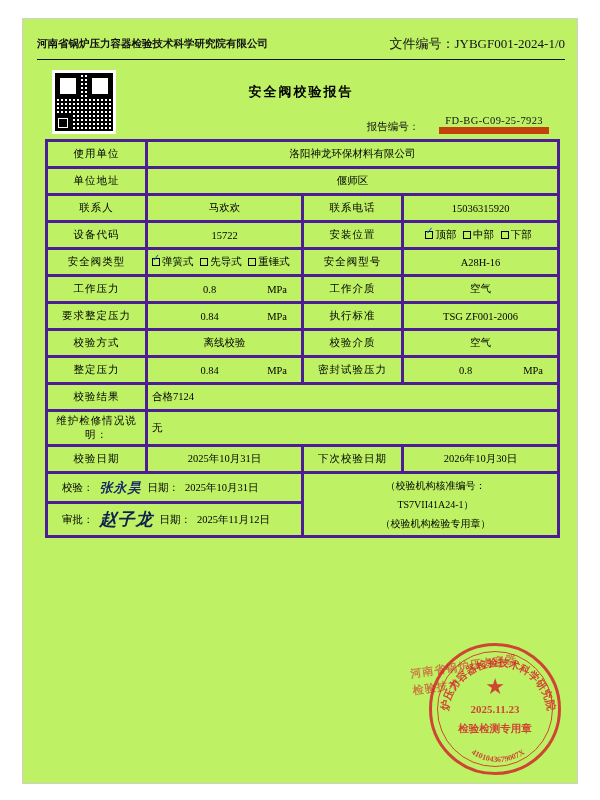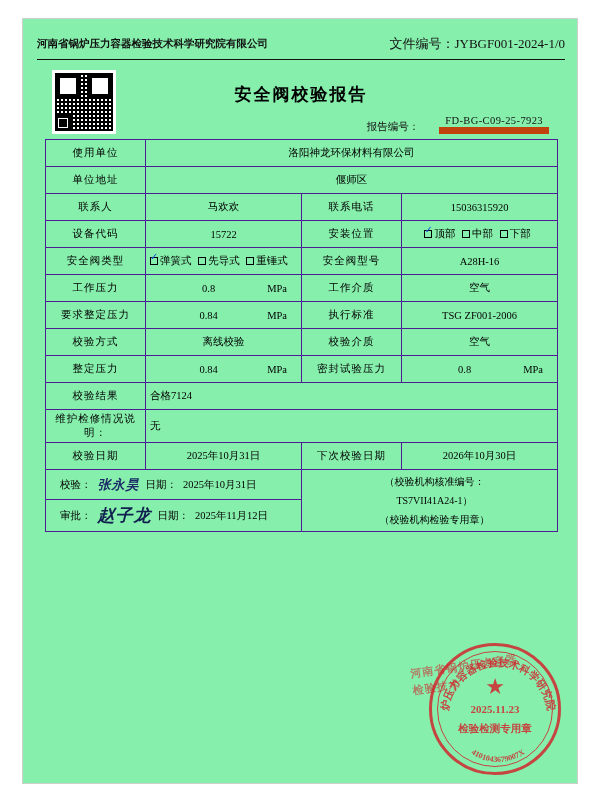--- a/index.html
+++ b/index.html
@@ -12,21 +12,21 @@
   #page {
     position: relative;
     width: 600px; height: 800px;
     background: #ffffff;
     overflow: hidden;
   }
   .sheet {
     position: absolute;
     left: 22px; top: 18px;
     width: 556px; height: 766px;
-    background: #86efac;
+    background: #bef264;
     border: 1px solid #cfcfcf;
   }
   
   .hdr {
     position: absolute; left: 0; top: 16px; width: 556px;
     display: flex; align-items: center;
     padding: 0 14px 6px 14px;
   }
   .hdr .org {
     font-size: 10.5px; color: #111; white-space: nowrap;
@@ -60,21 +60,21 @@
     position:absolute; left:32px; top:96px; width:16px; height:16px;
     border:3px solid #000; background:#fff;
   }
   .qr-c {
     position:absolute; left:36px; top:100px; width:8px; height:8px; background:#000;
   }
   
   .title {
     position: absolute; left: 0; top: 64px; width: 556px;
     text-align: center;
-    font-size: 17px; font-weight: 700; letter-spacing: 2px;
+    font-size: 13px; font-weight: 700; letter-spacing: 2px;
     color: #000;
     font-family: "Liberation Serif", serif;
   }
   .rptno {
     position: absolute; right: 28px; top: 96px;
     font-size: 10.5px; color: #111;
     font-family: "Liberation Serif", serif;
     display: flex; align-items: flex-end; gap: 20px;
   }
   .rptno .lbl { white-space: nowrap; }
@@ -85,21 +85,21 @@
   }
   
   table.frm {
     position: absolute; left: 22px; top: 120px;
     width: 512px;
     border-collapse: collapse;
     table-layout: fixed;
     font-family: "Liberation Serif", serif;
   }
   table.frm td {
-    border: 1px solid #4c1d95;
+    border: 3px solid #4c1d95;
     font-size: 10.5px;
     color: #000;
     padding: 2px 4px;
     height: 27px;
     vertical-align: middle;
   }
   td.lbl { text-align: center; letter-spacing: 1px; }
   td.val { text-align: center; }
   td.valL { text-align: left; padding-left: 8px; vertical-align: top; }
   .unit { float: right; padding-right: 10px; }

